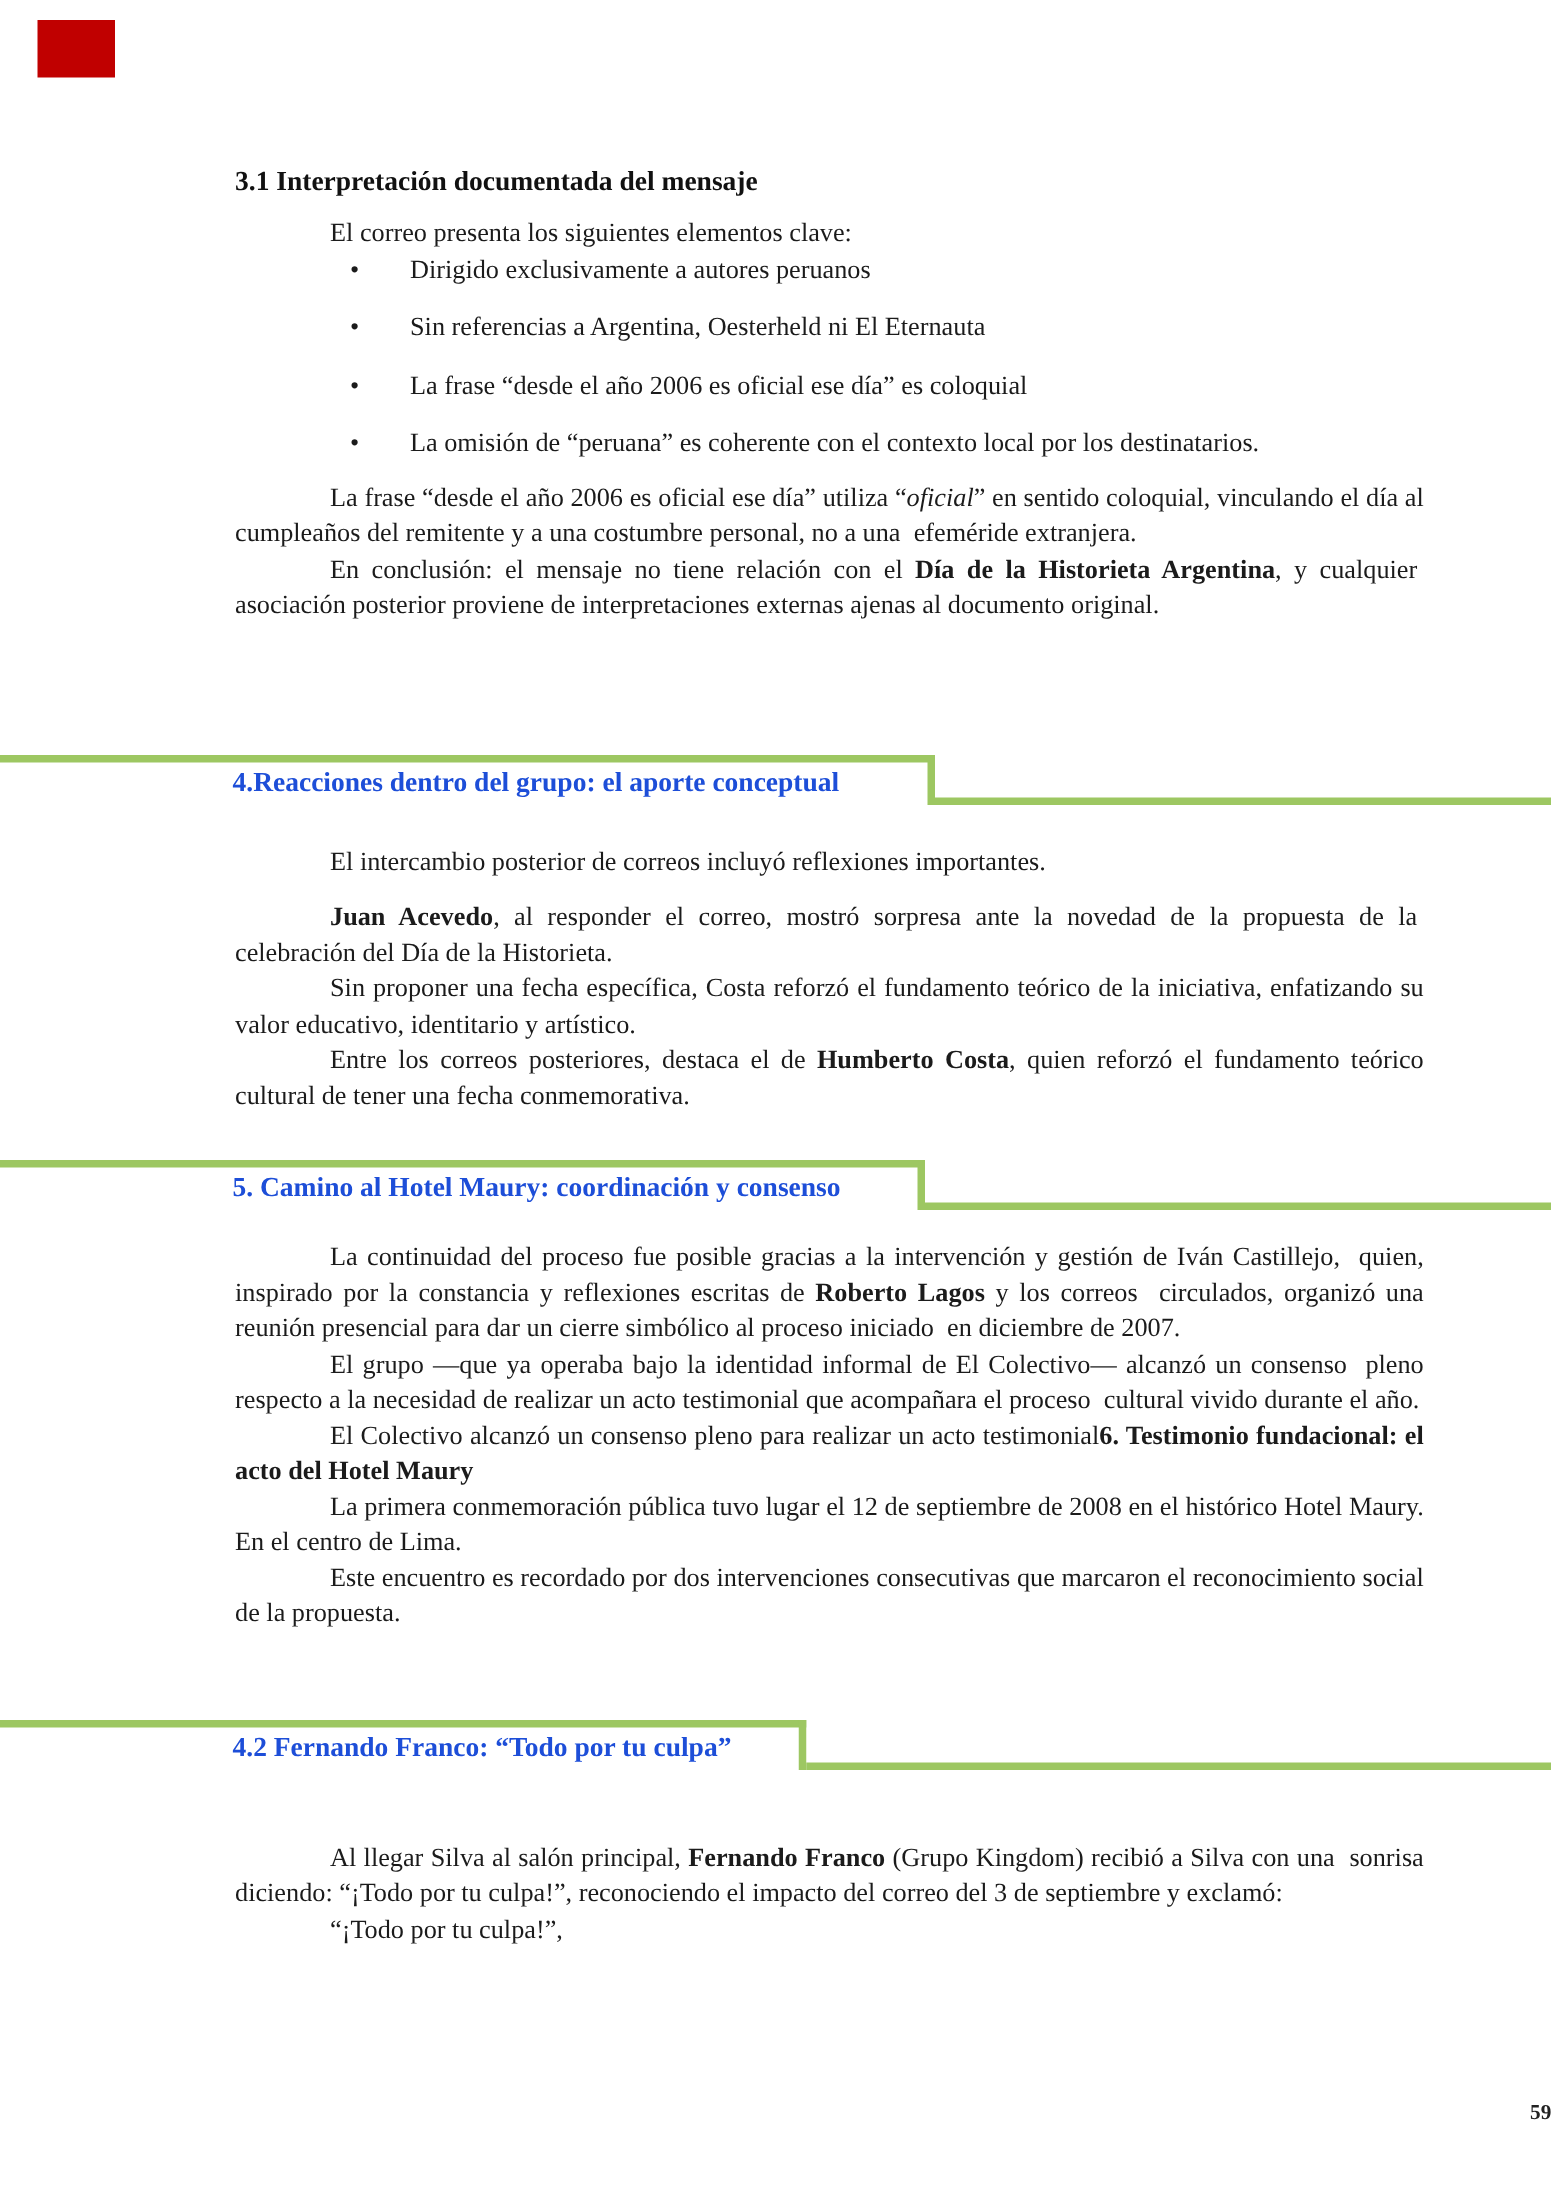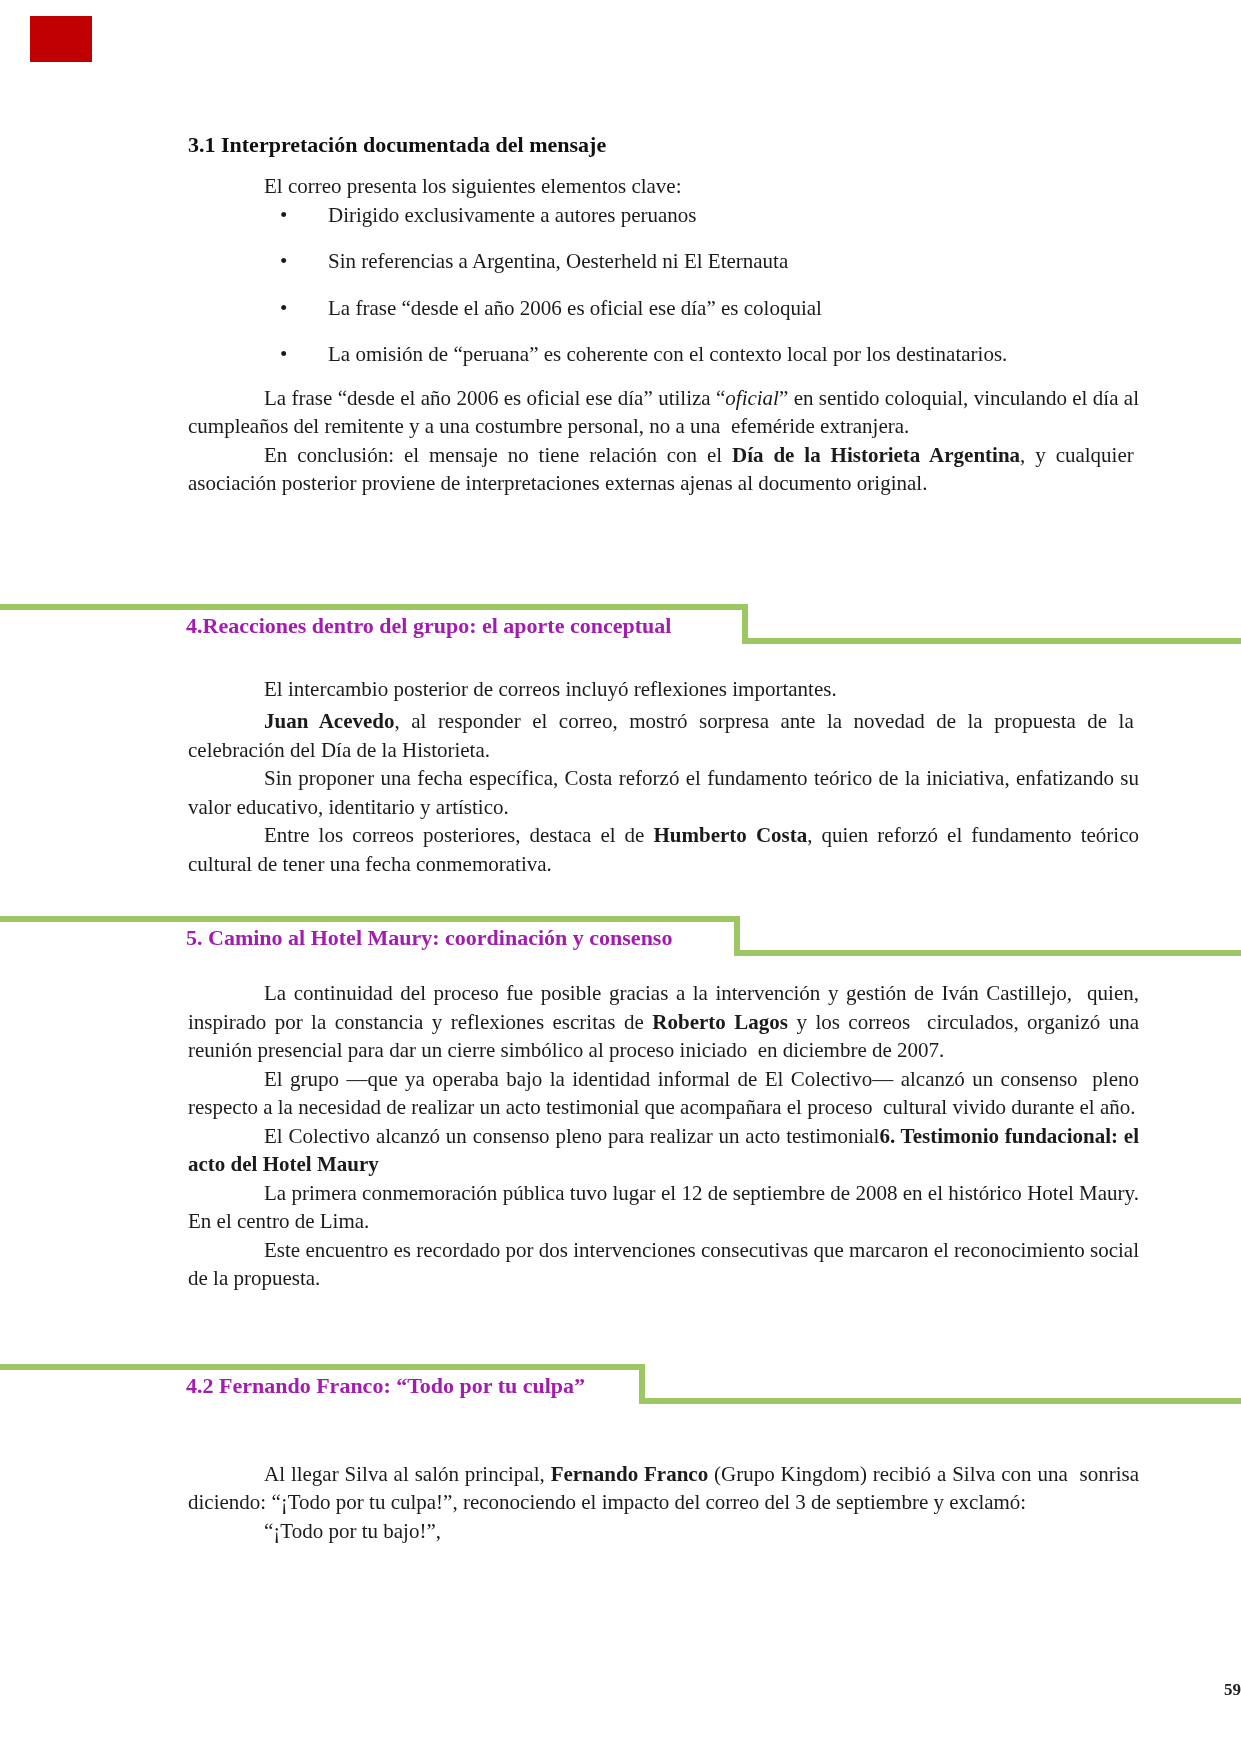--- a/index.html
+++ b/index.html
@@ -30,21 +30,21 @@
     padding-left:140px;
     line-height:28.5px;
   }
   ul.bullets li + li{margin-top:18px;}
   ul.bullets li::before{
     content:"\2022";
     position:absolute;left:92px;top:0;
     font-size:21px;
   }
   .mt15{margin-top:15px;}
-  .mt7{margin-top:4px;}
+  .mt7{margin-top:16px;}
   .mt23{margin-top:23px;}
   .mt31{margin-top:31px;}
   .mt38{margin-top:56px;}
   .step-divider{
     position:relative;
     height:40px;
     margin-left:-188px;
     margin-right:-102px;
   }
   .step-divider .line-top{position:absolute;top:0;left:0;height:6px;}
@@ -57,21 +57,21 @@
   .sd5{margin-top:38px;}
   .sd5 .line-top{width:740px;}
   .sd5 .line-vert{left:734px;}
   .sd5 .line-bottom{left:740px;}
   .sd61{margin-top:71px;}
   .sd61 .line-top{width:645px;}
   .sd61 .line-vert{left:639px;}
   .sd61 .line-bottom{left:645px;}
   .step-divider h2{
     position:absolute;left:186px;top:9px;margin:0;
-    font-size:22px;line-height:26px;font-weight:bold;color:#a21caf;
+    font-size:22px;line-height:26px;font-weight:bold;color:#1d4ed8;
     white-space:nowrap;
   }
   .page-number{
     position:absolute;left:0;top:1676px;width:1241px;
     text-align:right;font-size:17px;font-weight:bold;color:#222;
   }
   b{font-weight:bold;}
   i{font-style:italic;}
 </style>
 </head>
@@ -121,17 +121,17 @@
   <p class="just indent">Este encuentro es recordado por dos intervenciones consecutivas que marcaron el reconocimiento social de la propuesta.</p>
 
   <div class="step-divider sd61">
     <div class="line-top" style="background: rgb(157, 199, 98);"></div>
     <div class="line-vert" style="background: rgb(157, 199, 98);"></div>
     <div class="line-bottom" style="background: rgb(157, 199, 98);"></div>
     <h2>4.2 Fernando Franco: “Todo por tu culpa”</h2>
   </div>
 
   <p class="just indent mt38">Al llegar Silva al salón principal, <b>Fernando Franco</b> (Grupo Kingdom) recibió a Silva con una&nbsp; sonrisa diciendo: “¡Todo por tu culpa!”, reconociendo el impacto del correo del 3 de septiembre y exclamó:</p>
-  <p class="indent">“¡Todo por tu bajo!”,</p>
+  <p class="indent">“¡Todo por tu culpa!”,</p>
 
   <div class="page-number">59</div>
 
 </div>
 
 </body></html>

